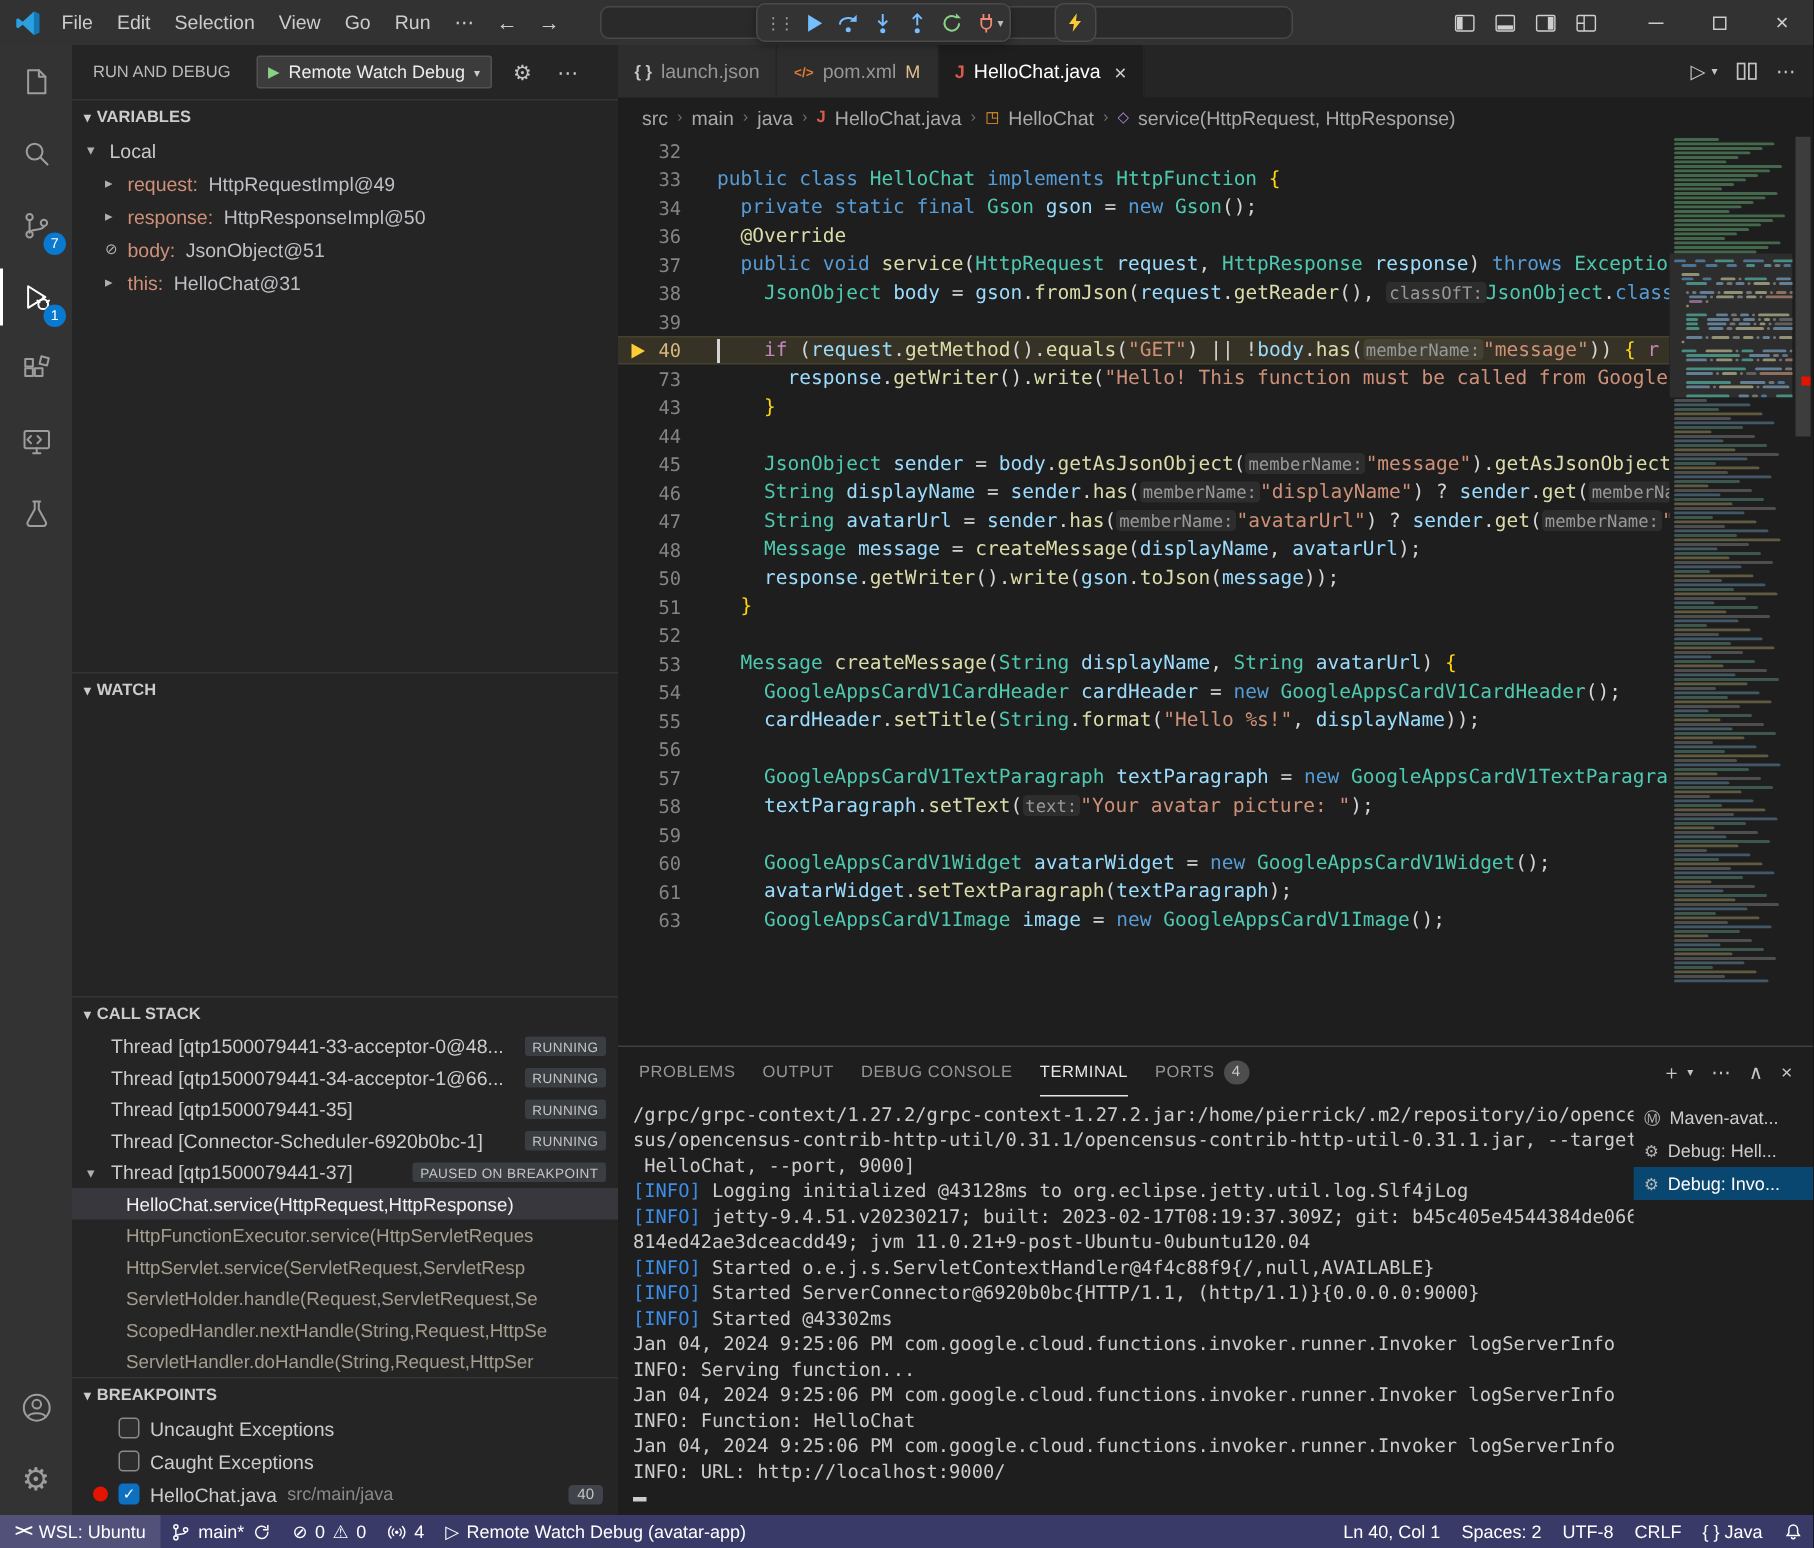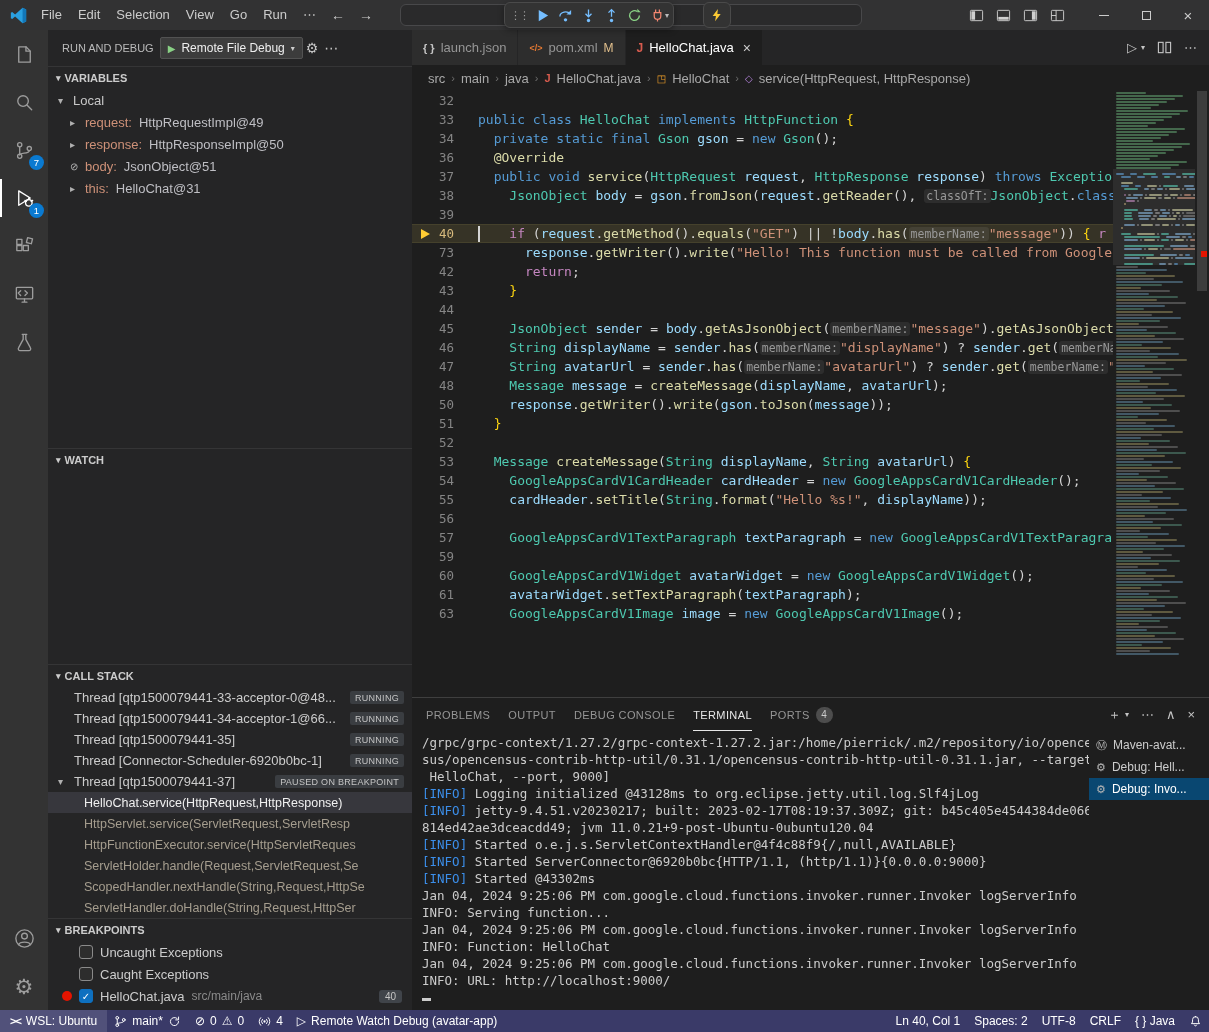--- a/index.html
+++ b/index.html
@@ -34,21 +34,21 @@
   .ab-item svg{width:23px;height:23px;fill:none;stroke:#9d9d9d;stroke-width:1.4;stroke-linecap:round;stroke-linejoin:round}
   .ab-item.active svg{stroke:#ffffff}
   .ab-item.active::before{content:'';position:absolute;left:0;top:5px;bottom:5px;width:2px;background:#ffffff}
   .ab-badge{position:absolute;right:4px;bottom:4px;min-width:15px;height:15px;border-radius:9px;background:#0a7ad1;color:#fff;
             font-size:9.5px;display:flex;align-items:center;justify-content:center;padding:0 3px}
   .ab-spacer{flex:1}
   .gear-glyph{font-size:21px;color:#9d9d9d;line-height:1}
 
   
   .sidebar{position:absolute;left:48px;top:30px;bottom:22px;width:364px;background:#252526;display:flex;flex-direction:column;overflow:hidden}
-  .sidebar-toolbar{height:36px;flex:none;display:flex;align-items:center;padding:0 8px 0 14px;gap:0}
+  .sidebar-toolbar{height:36px;flex:none;display:flex;align-items:center;padding:0 8px 0 14px;gap:11px}
   .sidebar-title{font-size:11px;color:#bbbbbb;white-space:nowrap}
   .launch-select{height:22px;background:#3c3c3c;border:1px solid #525252;border-radius:2px;display:flex;align-items:center;gap:6px;
                  padding:0 7px;font-size:12px;color:#eeeeee;margin-left:6px;white-space:nowrap}
   .start-glyph{color:#89d185;font-size:10px}
   .select-chev{font-size:8px;color:#ccc}
   .toolbar-icon{color:#c5c5c5;font-size:14px;padding:0 3px}
 
   .section{display:flex;flex-direction:column;overflow:hidden;border-top:1px solid rgba(128,128,128,.18)}
   .section-header{height:22px;flex:none;display:flex;align-items:center;gap:4px;padding:0 8px;font-size:11px;font-weight:700;color:#cccccc}
   .sec-chev{font-size:9px;color:#cccccc}
@@ -306,21 +306,21 @@
     <div class="ab-item">
       <span class="gear-glyph">⚙</span>
     </div>
   </div>
 
   <div class="sidebar">
     <div class="sidebar-toolbar">
       <span class="sidebar-title">RUN AND DEBUG</span>
       <span class="launch-select">
         <span class="start-glyph">▶</span>
-        <span>Remote File Debug</span>
+        <span>Remote Watch Debug</span>
         <span class="select-chev">▾</span>
       </span>
       <span class="toolbar-icon">⚙</span>
       <span class="toolbar-icon">⋯</span>
     </div>
 
     <div class="section sec-variables">
       <div class="section-header">
         <span class="sec-chev">▾</span>
         <span>VARIABLES</span>
@@ -389,24 +389,24 @@
           </div>
           <div class="thread-row">
             <span class="chev">▾</span>
             <span class="thread-label">Thread [qtp1500079441-37]</span>
             <span class="run-badge">PAUSED ON BREAKPOINT</span>
           </div>
           <div class="frame-row selected">
             <span>HelloChat.service(HttpRequest,HttpResponse)</span>
           </div>
           <div class="frame-row">
+            <span>HttpFunctionExecutor.service(HttpServletReques</span>
+          </div>
+          <div class="frame-row">
             <span>HttpServlet.service(ServletRequest,ServletResp</span>
-          </div>
-          <div class="frame-row">
-            <span>HttpFunctionExecutor.service(HttpServletReques</span>
           </div>
           <div class="frame-row">
             <span>ServletHolder.handle(Request,ServletRequest,Se</span>
           </div>
           <div class="frame-row">
             <span>ScopedHandler.nextHandle(String,Request,HttpSe</span>
           </div>
           <div class="frame-row">
             <span>ServletHandler.doHandle(String,Request,HttpSer</span>
           </div>
@@ -517,24 +517,20 @@
           <div class="code-line current">
             <span class="gutter"><span class="dbg-arrow"></span>40</span>
             <span class="caret"></span>
             <span class="ltext"><span class="tk-pl">    </span><span class="tk-ctl">if</span><span class="tk-pl"> (</span><span class="tk-va">request</span><span class="tk-pl">.</span><span class="tk-fn">getMethod</span><span class="tk-pl">().</span><span class="tk-fn">equals</span><span class="tk-pl">(</span><span class="tk-st">"GET"</span><span class="tk-pl">) || !</span><span class="tk-va">body</span><span class="tk-pl">.</span><span class="tk-fn">has</span><span class="tk-pl">(</span><span class="tk-in">memberName:</span><span class="tk-st">"message"</span><span class="tk-pl">)) </span><span class="tk-br">{</span><span class="tk-pl"> </span><span class="tk-ctl">r</span></span>
           </div>
           <div class="code-line">
             <span class="gutter">73</span>
             <span class="ltext"><span class="tk-pl">      </span><span class="tk-va">response</span><span class="tk-pl">.</span><span class="tk-fn">getWriter</span><span class="tk-pl">().</span><span class="tk-fn">write</span><span class="tk-pl">(</span><span class="tk-st">"Hello! This function must be called from Google Chat."</span></span>
           </div>
           <div class="code-line">
-            <span class="gutter">42</span>
-            <span class="ltext"><span class="tk-pl">      </span><span class="tk-ctl">return</span><span class="tk-pl">;</span></span>
-          </div>
-          <div class="code-line">
             <span class="gutter">43</span>
             <span class="ltext"><span class="tk-pl">    </span><span class="tk-br">}</span></span>
           </div>
           <div class="code-line">
             <span class="gutter">44</span>
             <span class="ltext"></span>
           </div>
           <div class="code-line">
             <span class="gutter">45</span>
             <span class="ltext"><span class="tk-pl">    </span><span class="tk-ty">JsonObject</span><span class="tk-pl"> </span><span class="tk-va">sender</span><span class="tk-pl"> = </span><span class="tk-va">body</span><span class="tk-pl">.</span><span class="tk-fn">getAsJsonObject</span><span class="tk-pl">(</span><span class="tk-in">memberName:</span><span class="tk-st">"message"</span><span class="tk-pl">).</span><span class="tk-fn">getAsJsonObject</span></span>
@@ -575,20 +571,24 @@
             <span class="gutter">55</span>
             <span class="ltext"><span class="tk-pl">    </span><span class="tk-va">cardHeader</span><span class="tk-pl">.</span><span class="tk-fn">setTitle</span><span class="tk-pl">(</span><span class="tk-ty">String</span><span class="tk-pl">.</span><span class="tk-fn">format</span><span class="tk-pl">(</span><span class="tk-st">"Hello %s!"</span><span class="tk-pl">, </span><span class="tk-va">displayName</span><span class="tk-pl">));</span></span>
           </div>
           <div class="code-line">
             <span class="gutter">56</span>
             <span class="ltext"></span>
           </div>
           <div class="code-line">
             <span class="gutter">57</span>
             <span class="ltext"><span class="tk-pl">    </span><span class="tk-ty">GoogleAppsCardV1TextParagraph</span><span class="tk-pl"> </span><span class="tk-va">textParagraph</span><span class="tk-pl"> = </span><span class="tk-kw">new</span><span class="tk-pl"> </span><span class="tk-ty">GoogleAppsCardV1TextParagraph</span></span>
+          </div>
+          <div class="code-line">
+            <span class="gutter">58</span>
+            <span class="ltext"><span class="tk-pl">    </span><span class="tk-va">textParagraph</span><span class="tk-pl">.</span><span class="tk-fn">setText</span><span class="tk-pl">(</span><span class="tk-in">text:</span><span class="tk-st">"Your avatar picture: "</span><span class="tk-pl">);</span></span>
           </div>
           <div class="code-line">
             <span class="gutter">59</span>
             <span class="ltext"></span>
           </div>
           <div class="code-line">
             <span class="gutter">60</span>
             <span class="ltext"><span class="tk-pl">    </span><span class="tk-ty">GoogleAppsCardV1Widget</span><span class="tk-pl"> </span><span class="tk-va">avatarWidget</span><span class="tk-pl"> = </span><span class="tk-kw">new</span><span class="tk-pl"> </span><span class="tk-ty">GoogleAppsCardV1Widget</span><span class="tk-pl">();</span></span>
           </div>
           <div class="code-line">

